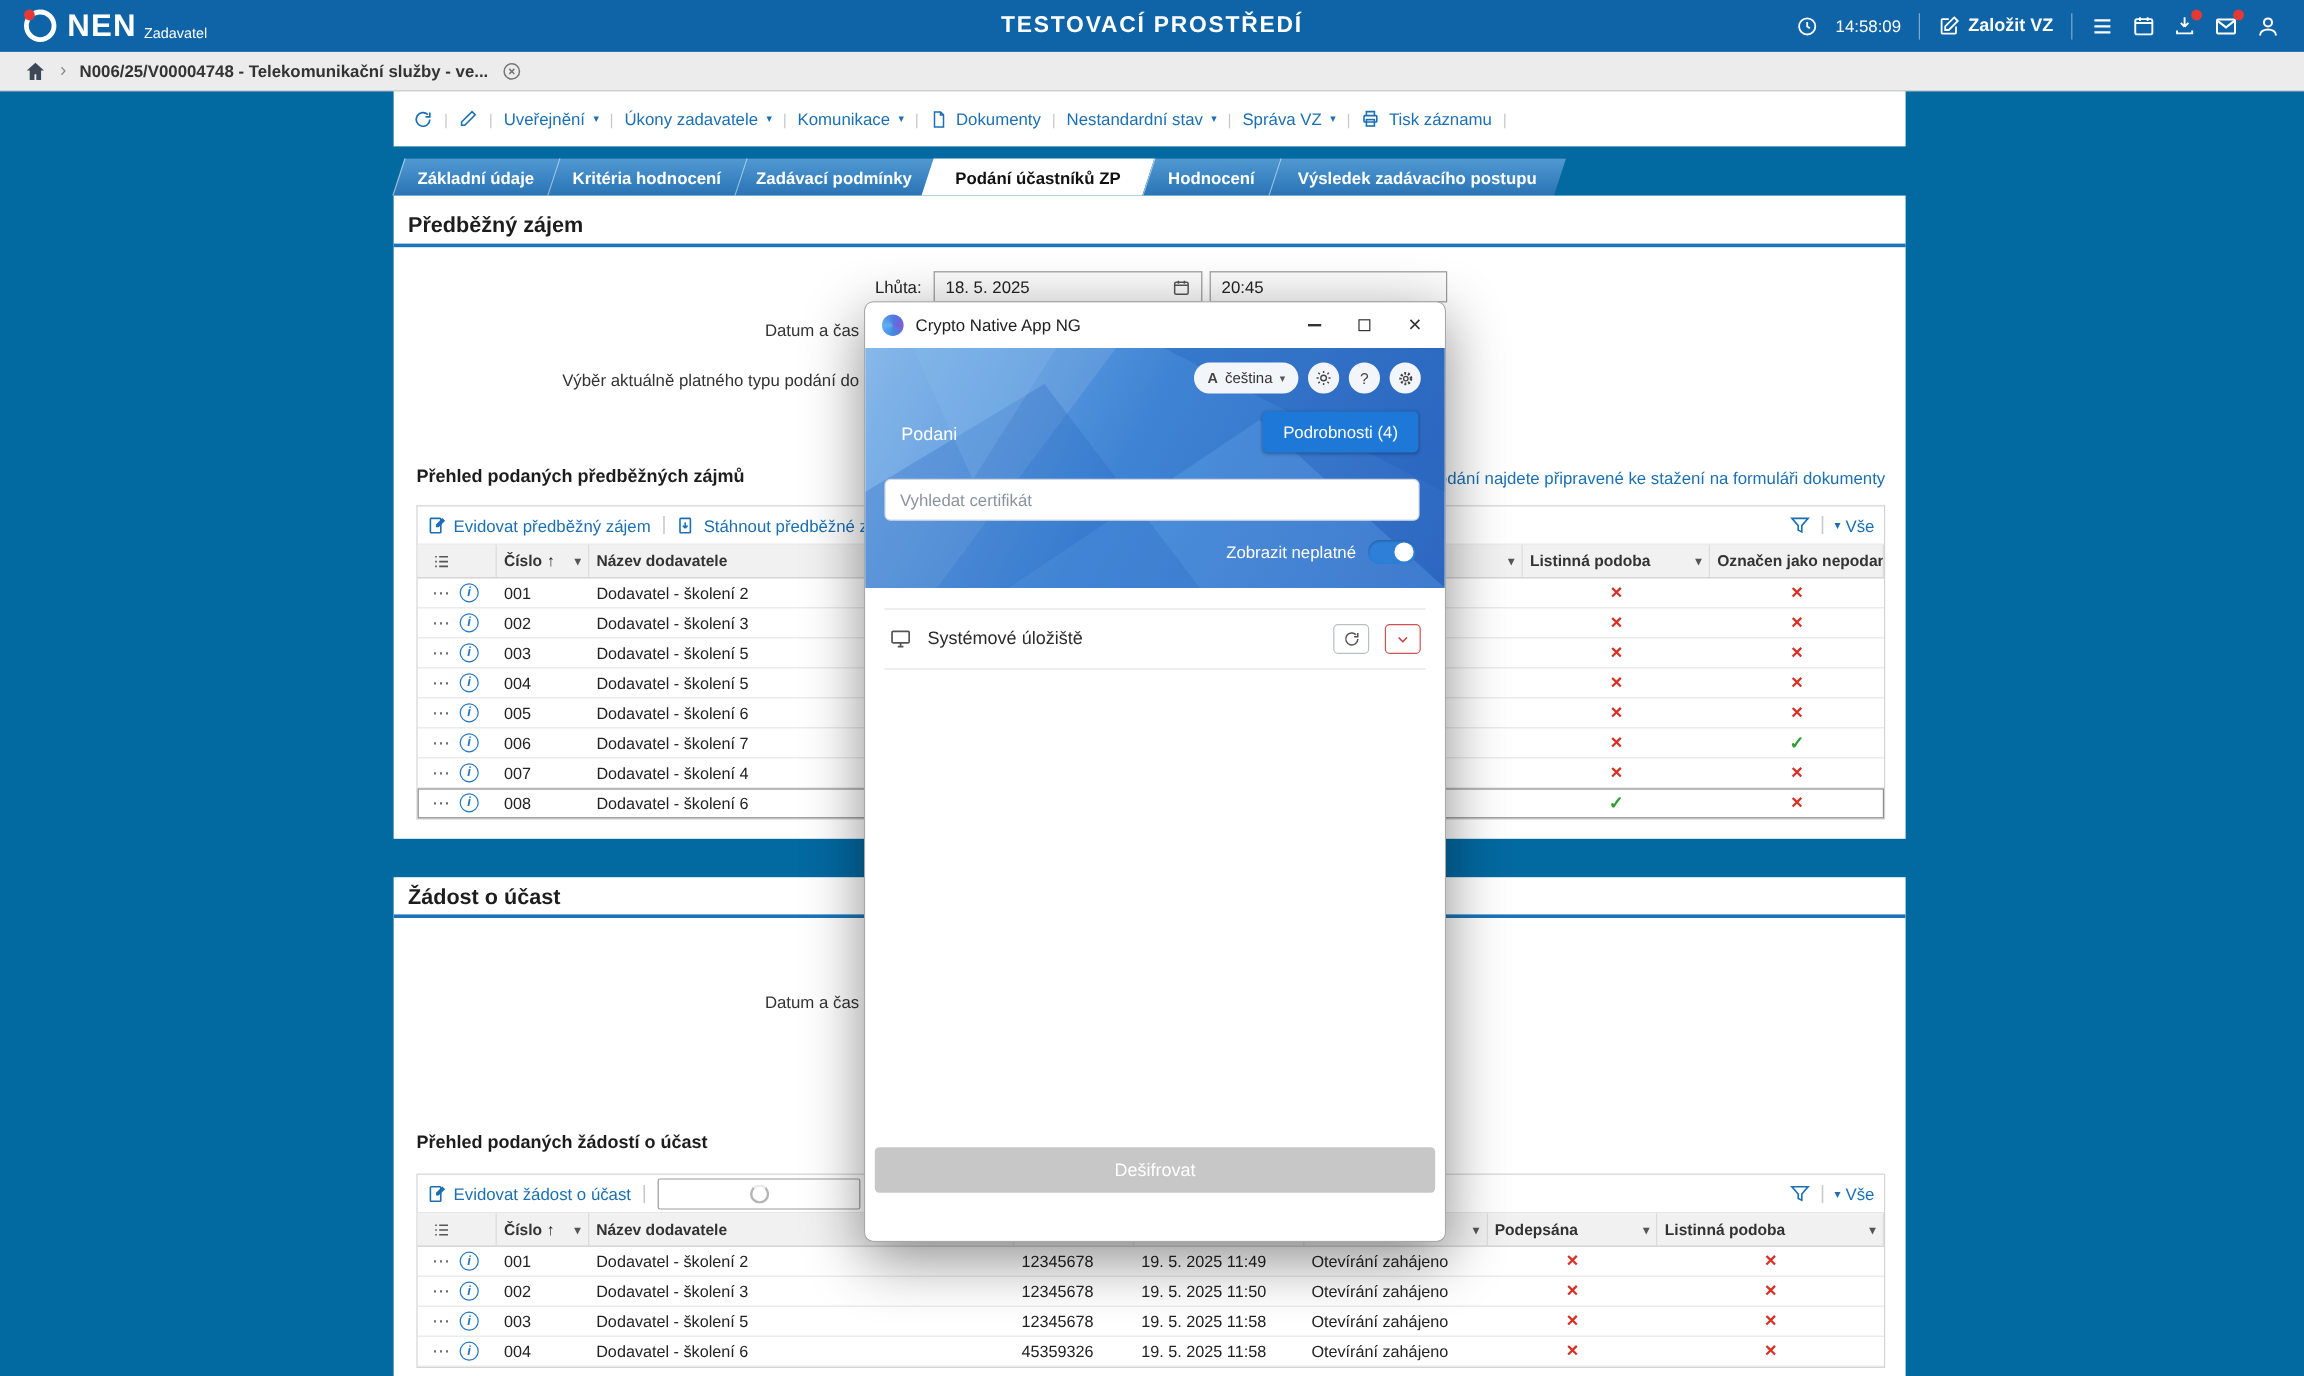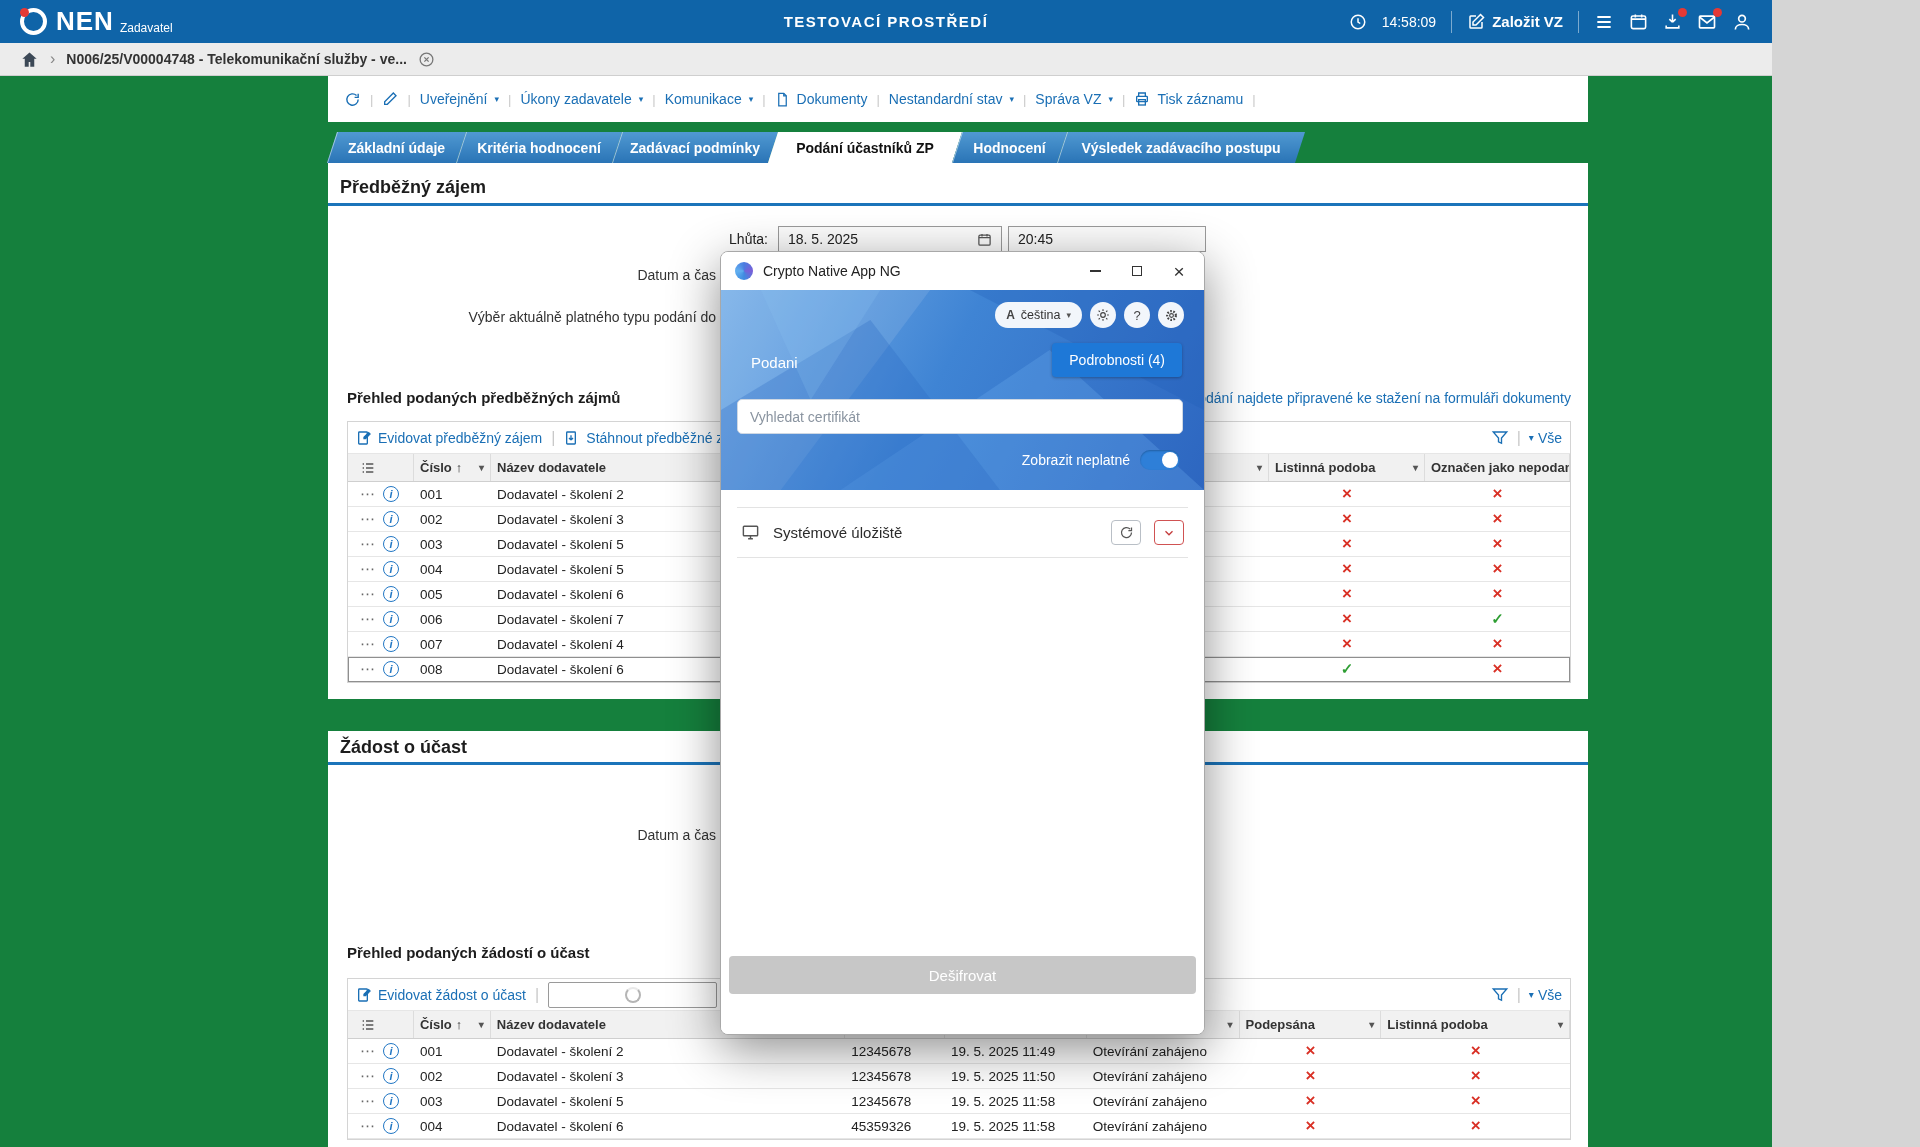--- a/index.html
+++ b/index.html
@@ -1,26 +1,26 @@
 <!DOCTYPE html>
 <html><head>
 <meta charset="utf-8">
 <style>
   * { box-sizing: border-box; margin: 0; padding: 0; }
   html,body { width:1920px; height:1147px; }
   body { font-family: "Liberation Sans", sans-serif; background:#d5d5d5; }
-  .screen { position:relative; width:1772px; height:1147px; overflow:hidden; background:#15803d; }
+  .screen { position:relative; width:1920px; height:1147px; overflow:hidden; background:#0369a1; }
 
   
   .topbar { height:43px; background:#0f64a8; display:flex; align-items:center; padding:0 20px; color:#fff; position:relative; }
   .logo-ring { width:27px; height:27px; border:4px solid #fff; border-radius:50%; position:relative; }
   .logo-ring .logo-dot { position:absolute; top:-4px; left:-4px; width:9px; height:9px; background:#e53935; border-radius:50%; }
   .brand { font-size:26px; font-weight:bold; letter-spacing:1px; margin-left:9px; }
   .brand-sub { font-size:12px; margin-left:6px; margin-top:13px; }
-  .env-title { position:absolute; left:50%; transform:translateX(-50%); font-size:15px; font-weight:bold; letter-spacing:1.5px; }
+  .env-title { position:absolute; left:50%; transform:translateX(-50%); font-size:19px; font-weight:bold; letter-spacing:1.5px; }
   .top-right { margin-left:auto; display:flex; align-items:center; gap:15px; }
   .top-time { font-size:14px; }
   .tsep { width:1px; height:22px; background:rgba(255,255,255,.45); }
   .ticon { display:flex; align-items:center; position:relative; cursor:pointer; }
   .tlabel { font-size:15px; font-weight:bold; margin-left:7px; }
   .badge { position:absolute; top:-4px; right:-5px; width:9px; height:9px; background:#e53935; border-radius:50%; }
 
   
   .crumbbar { height:33px; background:#ececec; border-bottom:1px solid #cfcfcf; display:flex; align-items:center; padding:0 20px; gap:11px; }
   .crumb-chev { color:#888; font-size:16px; }

